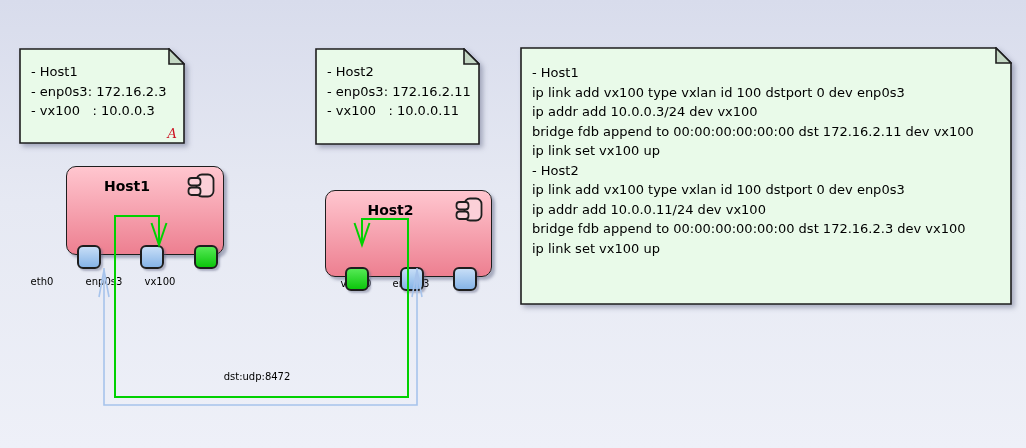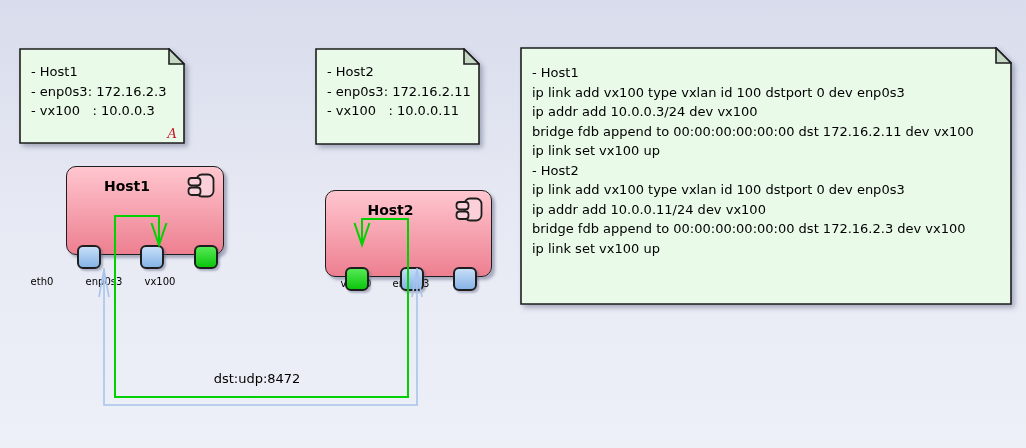--- a/index.html
+++ b/index.html
@@ -45,21 +45,21 @@
   }
   .port.blue{background:linear-gradient(180deg,var(--port_blue_top),var(--port_blue_bottom));}
   .port.green{background:linear-gradient(180deg,var(--port_green_top),var(--port_green_bottom));}
   .port-label{
     position:absolute;transform:translateX(-50%);font-size:10px;color:#000;
     z-index:20;white-space:nowrap;
   }
   
   .links-overlay{position:absolute;left:0;top:0;z-index:50;pointer-events:none;}
   .link-label{
-    position:absolute;transform:translateX(-50%);font-size:13px;color:#000;
+    position:absolute;transform:translateX(-50%);font-size:10px;color:#000;
     z-index:60;white-space:nowrap;
   }
 </style>
 </head>
 <body>
 
 <div class="canvas">
 
   <div class="note" style="left:19px;top:48px;width:166px;height:96px;">
     <svg width="166" height="96" viewBox="0 0 166 96">

